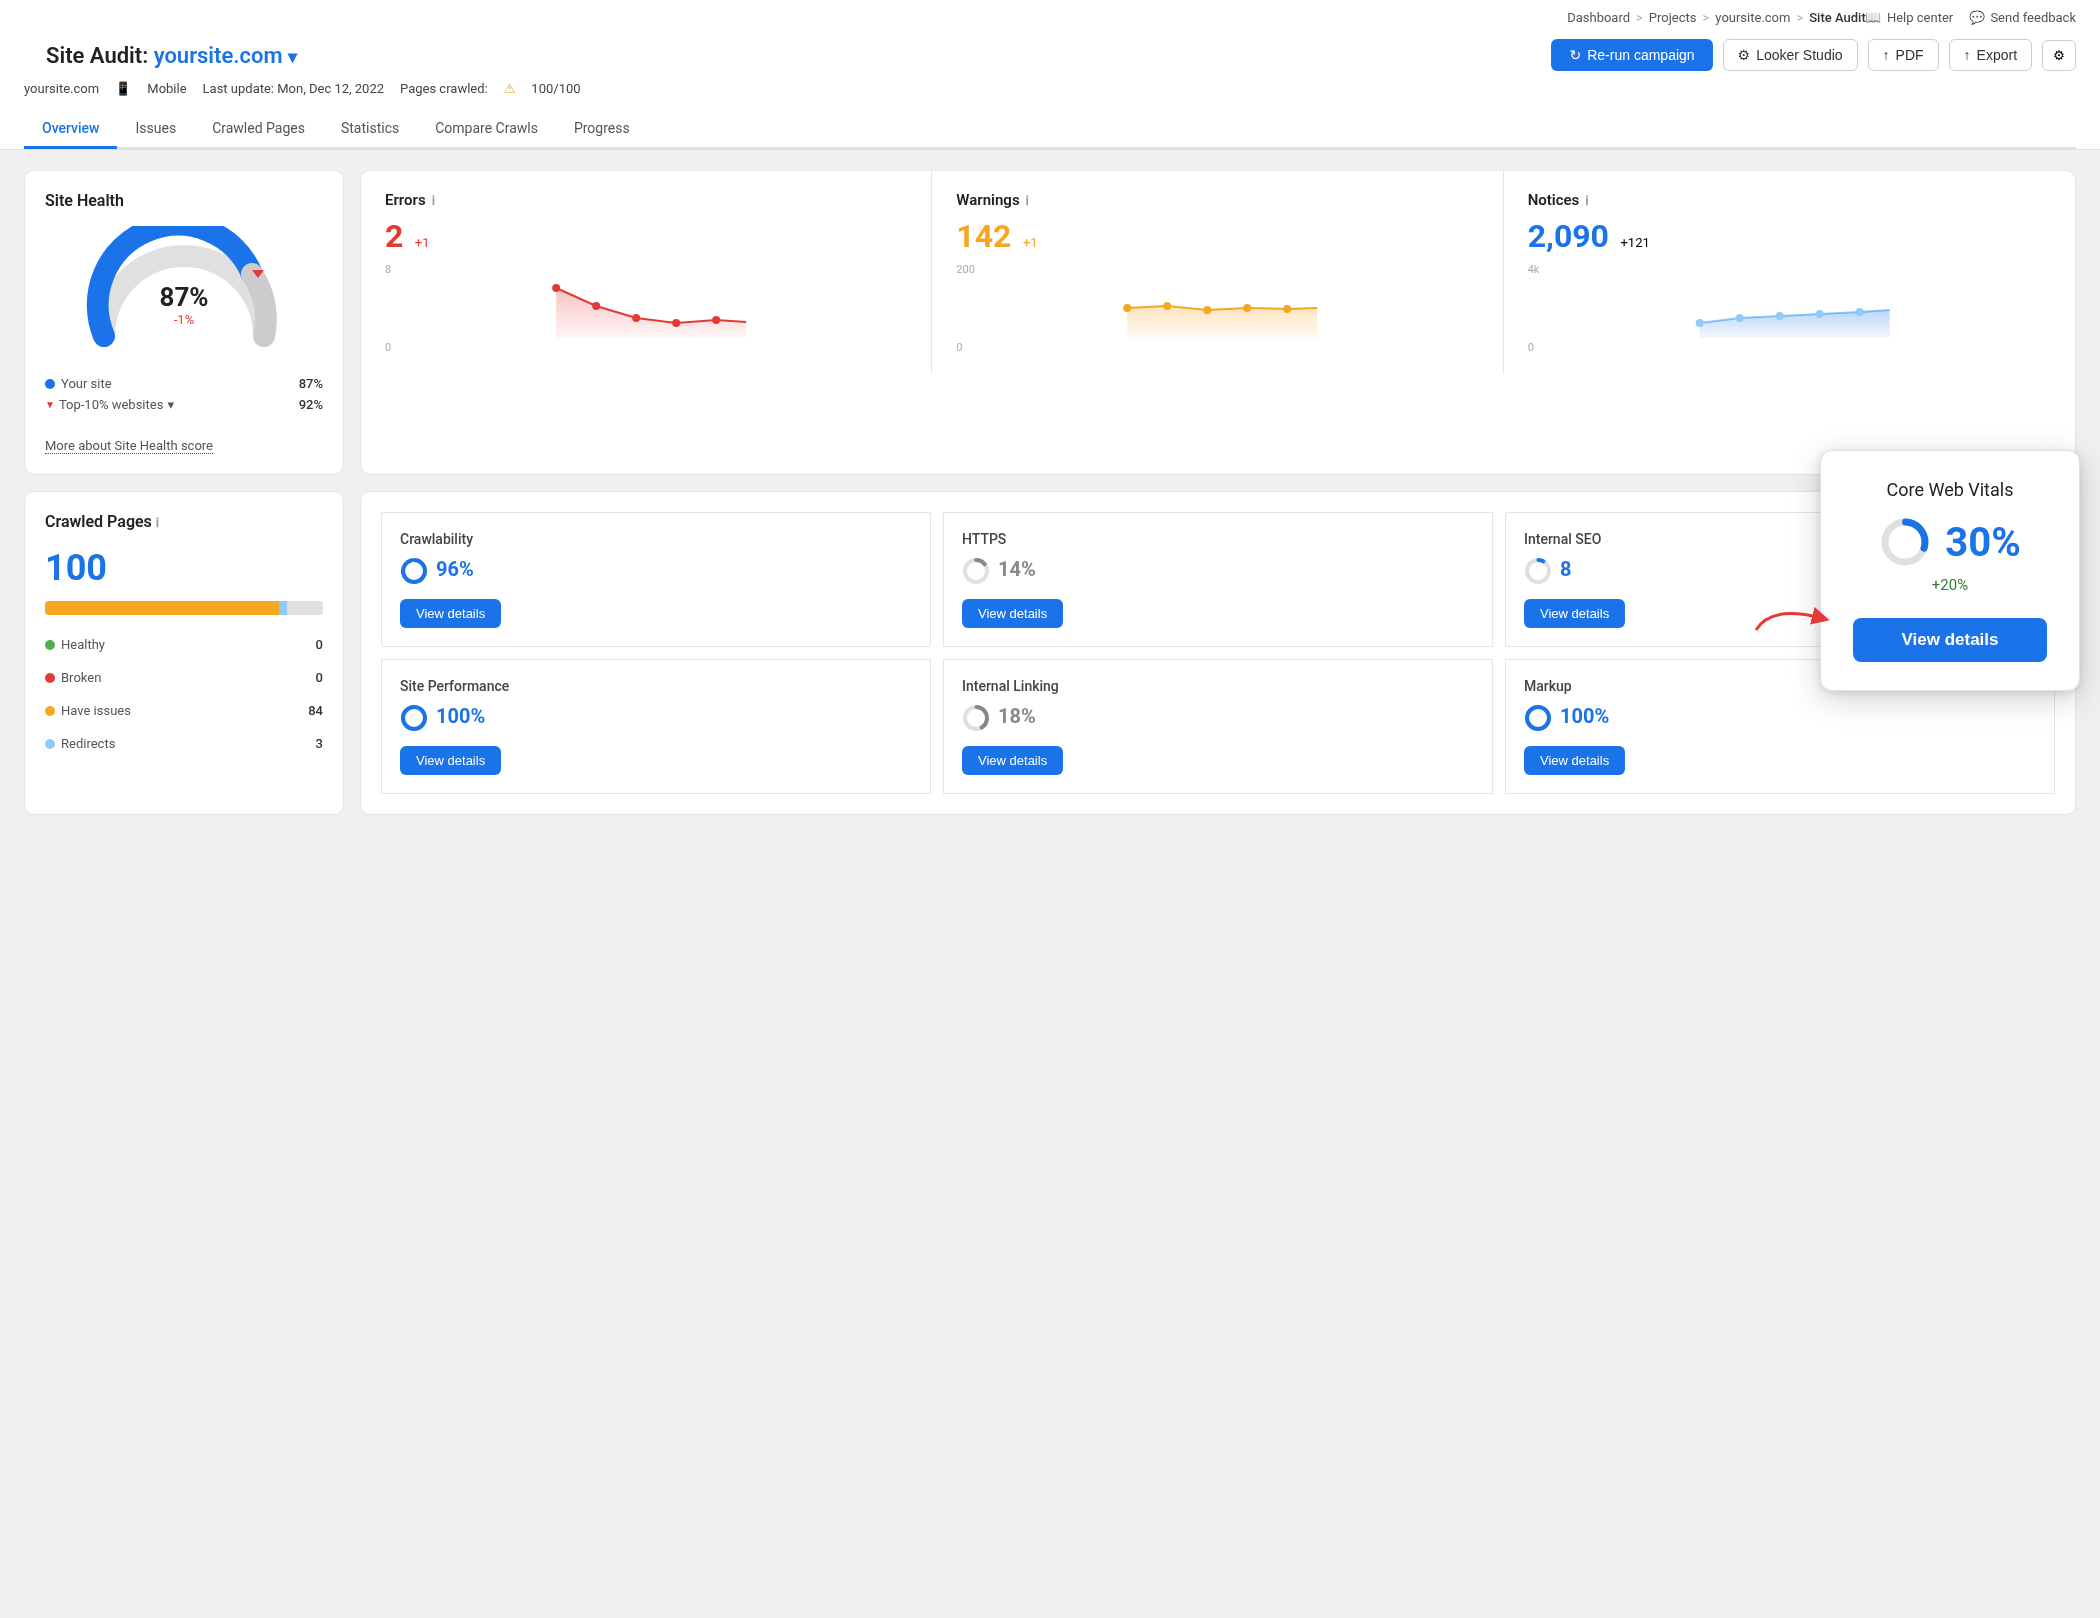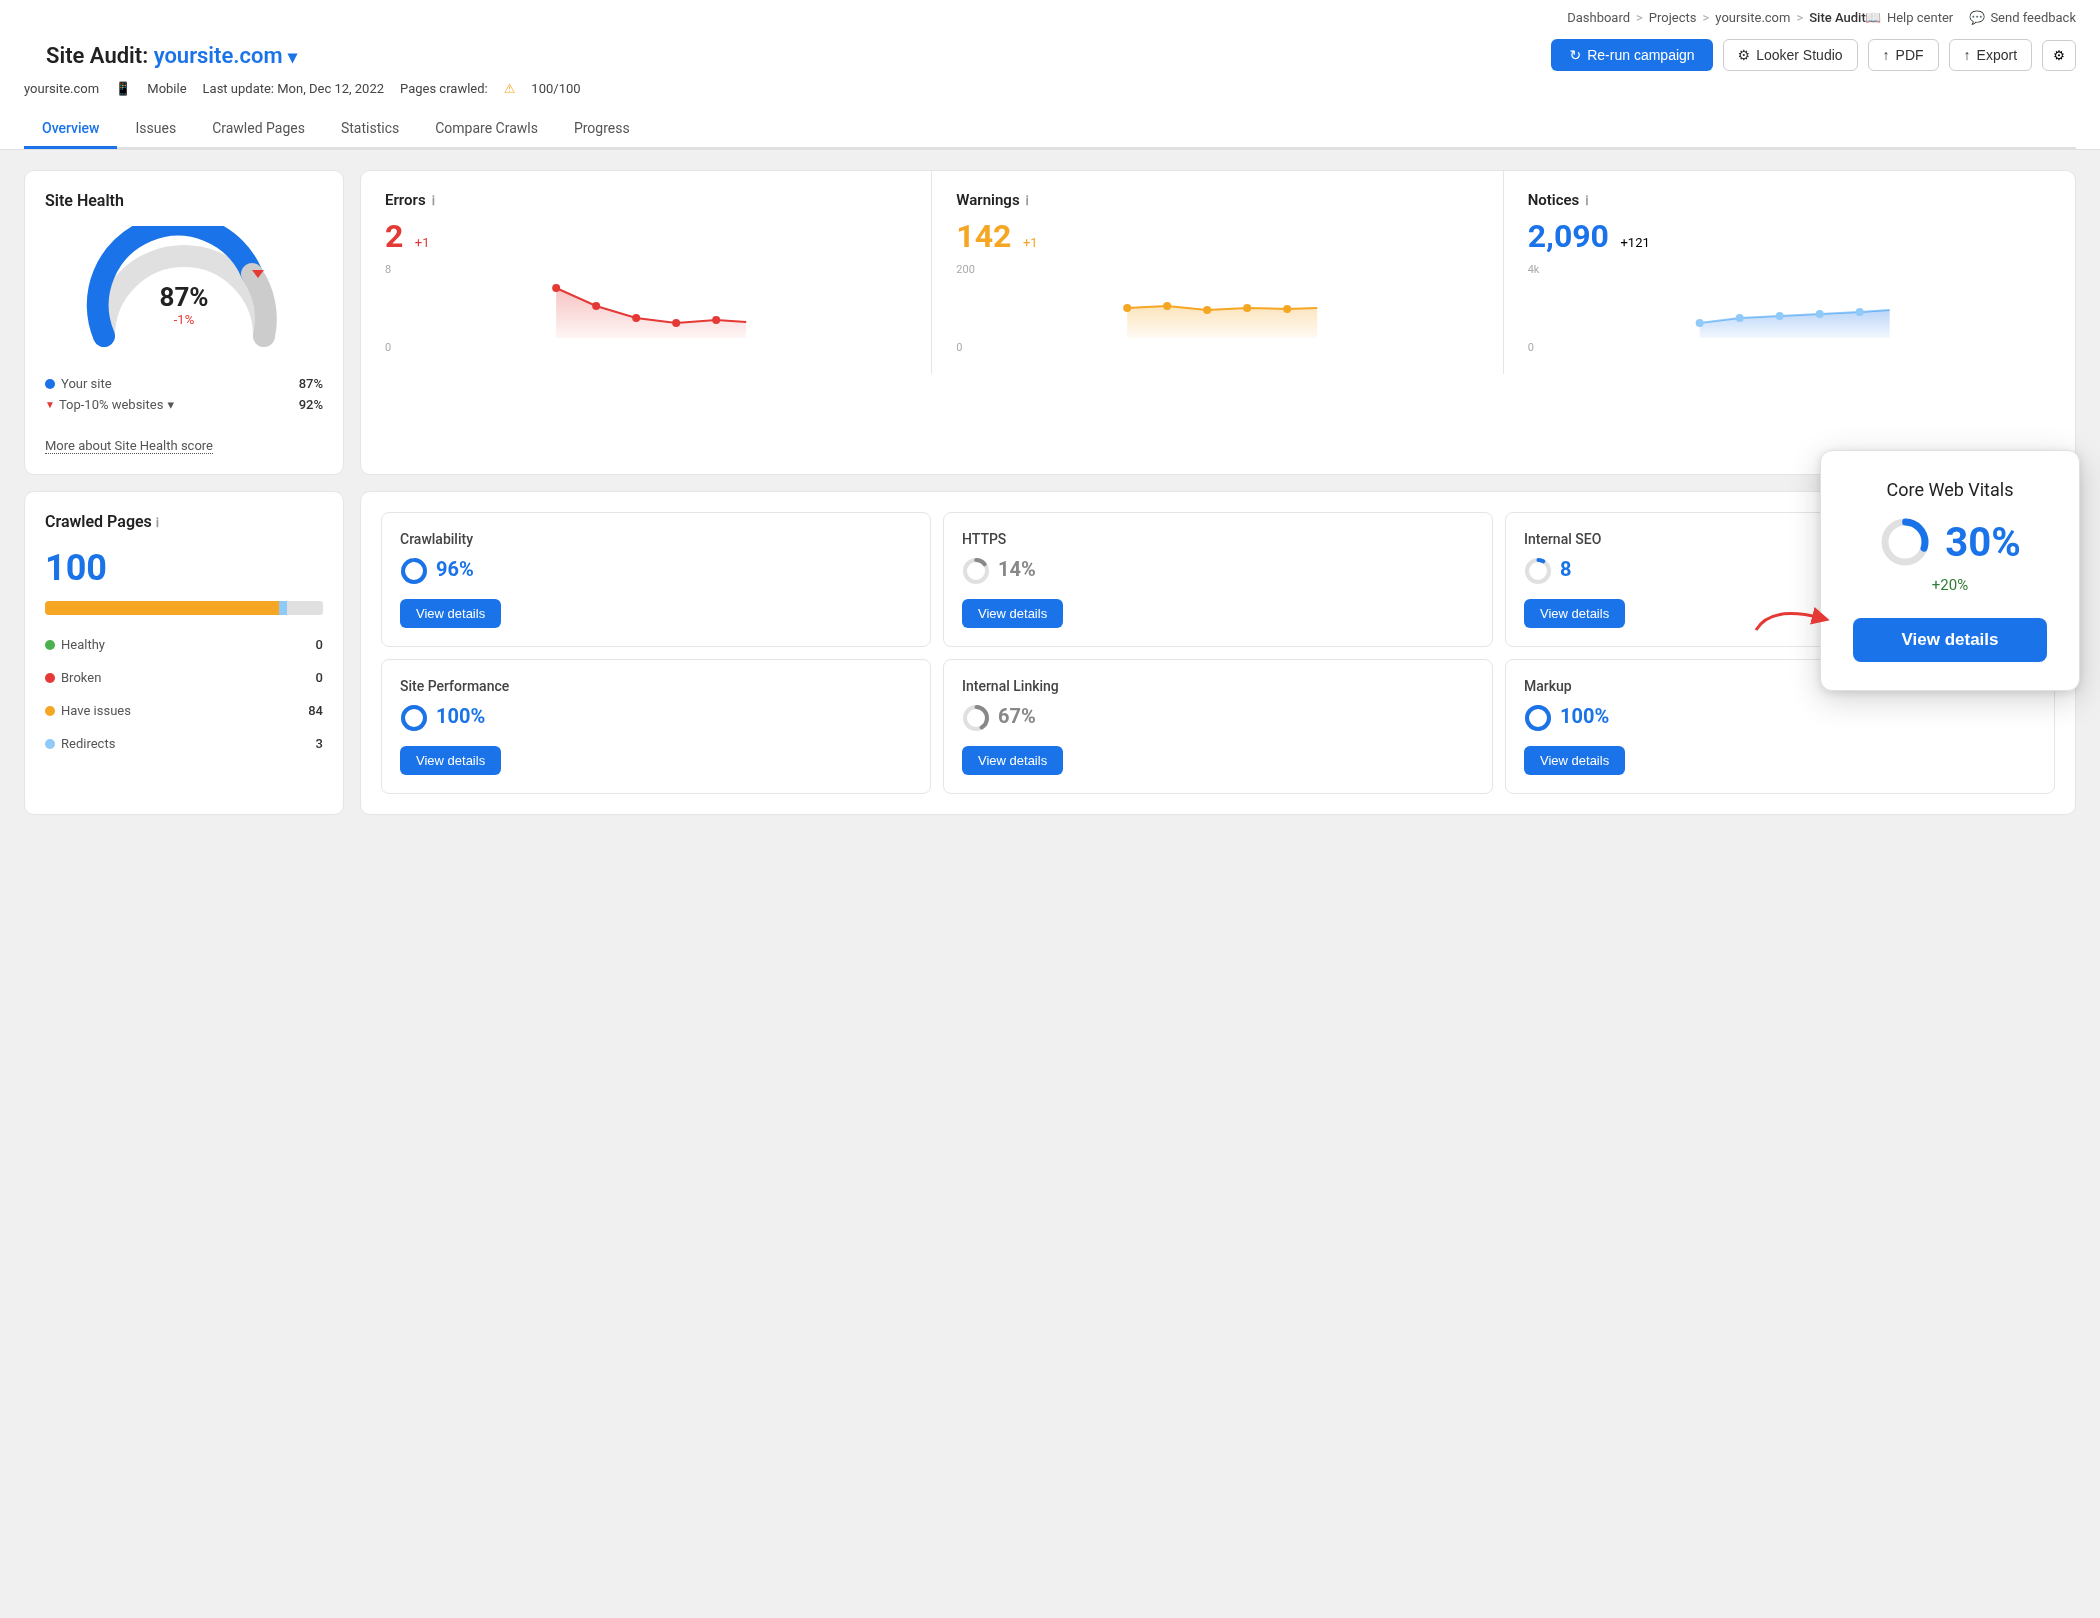--- a/index.html
+++ b/index.html
@@ -260,21 +260,21 @@
       padding: 0;
     }
     .thematic-grid {
       display: grid;
       grid-template-columns: repeat(3, 1fr);
       gap: 12px;
     }
     .thematic-card {
       background: #fff;
       border: 1px solid #e5e5e5;
-      border-radius: 8px;
+      border-radius: 1px;
       padding: 18px;
     }
     .thematic-name {
       font-size: 14px;
       color: #444;
       margin-bottom: 10px;
       font-weight: 500;
     }
     .thematic-score {
       display: flex;
@@ -669,21 +669,21 @@
           <button class="btn-view">View details</button>
         </div>
 
         <div class="thematic-card">
           <div class="thematic-name">Internal Linking</div>
           <div class="thematic-score">
             <svg width="28" height="28" viewBox="0 0 28 28">
               <circle cx="14" cy="14" r="11" fill="none" stroke="#e0e0e0" stroke-width="4"></circle>
               <circle cx="14" cy="14" r="11" fill="none" stroke="#888" stroke-width="4" stroke-dasharray="28.3 40.8" stroke-dashoffset="17" stroke-linecap="round"></circle>
             </svg>
-            <span style="color:#888; font-size:20px; font-weight:700;">67%</span>
+            <span style="color:#888; font-size:20px; font-weight:700;">18%</span>
           </div>
           <button class="btn-view">View details</button>
         </div>
 
         <div class="thematic-card">
           <div class="thematic-name">Markup</div>
           <div class="thematic-score">
             <svg width="28" height="28" viewBox="0 0 28 28">
               <circle cx="14" cy="14" r="11" fill="none" stroke="#e0e0e0" stroke-width="4"></circle>
               <circle cx="14" cy="14" r="11" fill="none" stroke="#1a73e8" stroke-width="4" stroke-dasharray="69.1 0" stroke-dashoffset="17" stroke-linecap="round"></circle>

